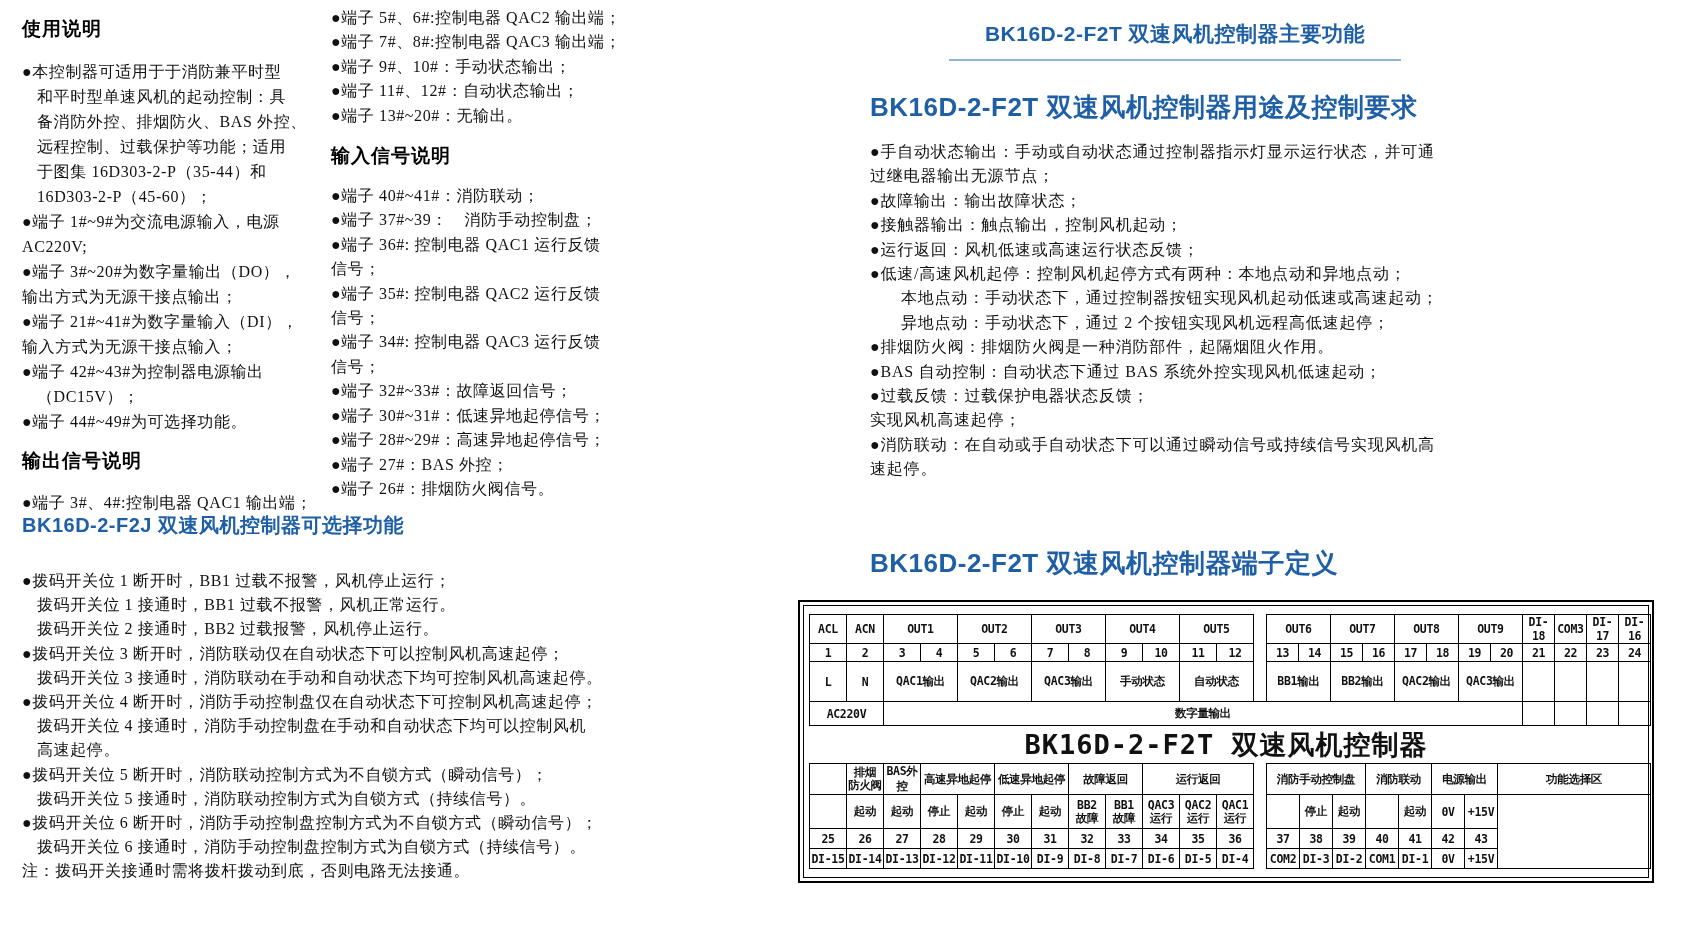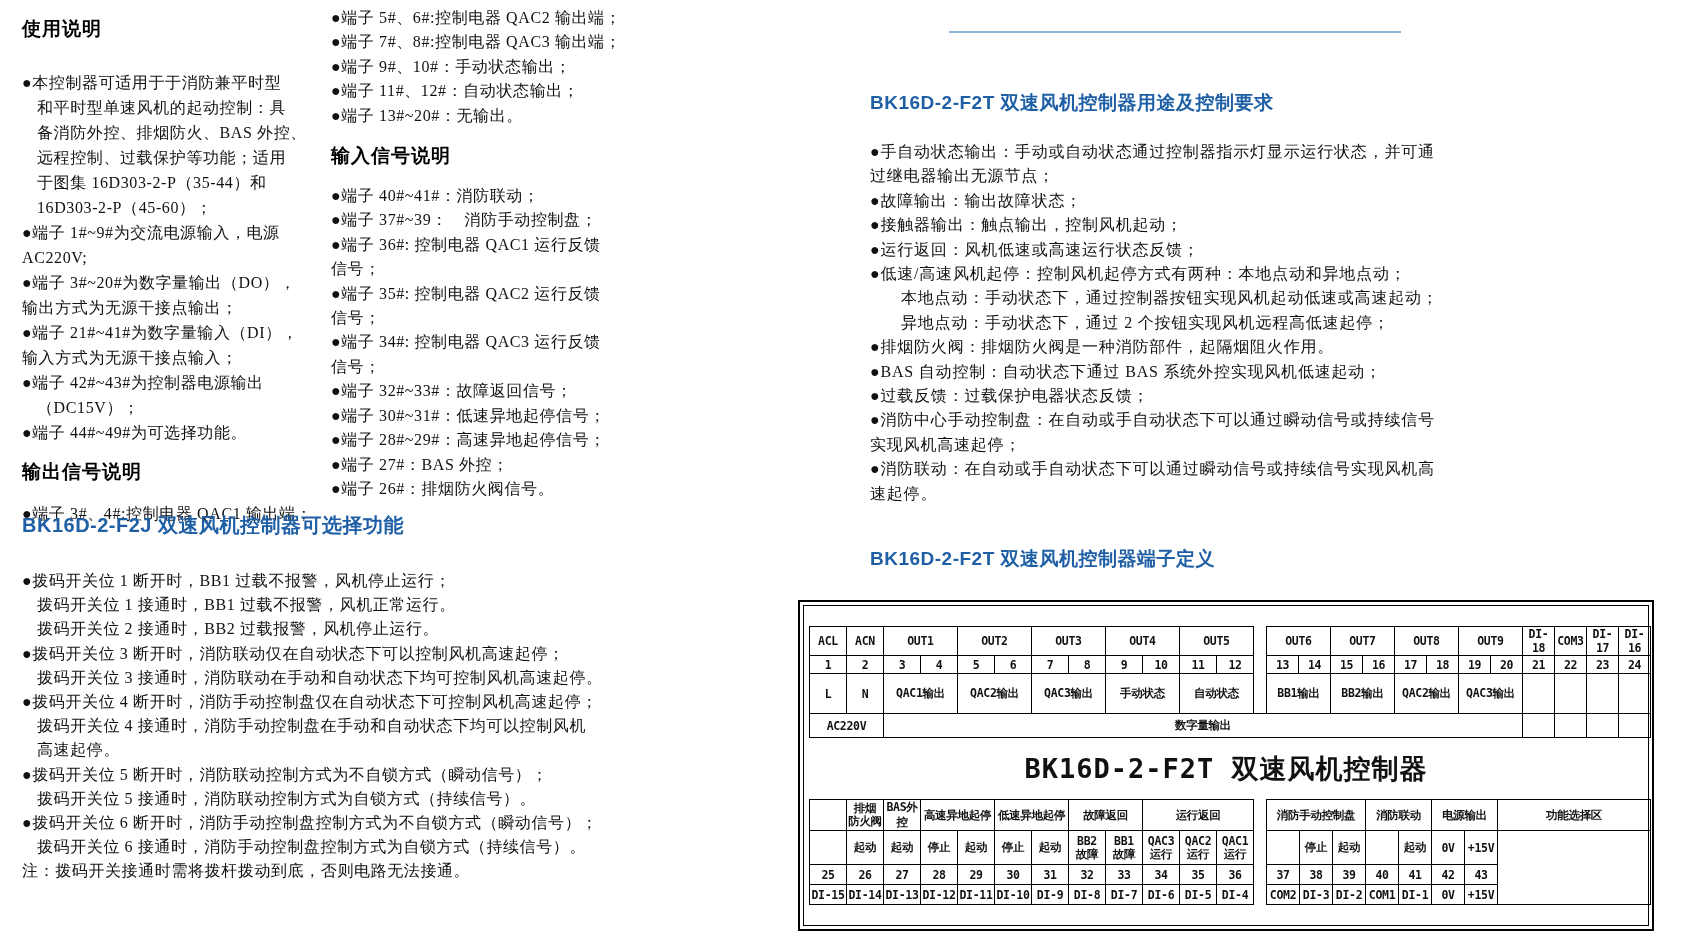--- a/index.html
+++ b/index.html
@@ -8,25 +8,25 @@
 
   
   .abs{position:absolute;}
   .line{white-space:nowrap;font-size:16px;line-height:25px;letter-spacing:0.6px;}
   .ind1{padding-left:15px;}
   .ind2{padding-left:31px;}
 
   .black-h{font-family:"Liberation Sans",sans-serif;font-weight:bold;
            font-size:19px;color:#000;letter-spacing:1px;}
   .blue-h{font-family:"Liberation Sans",sans-serif;font-weight:bold;
-          color:#1f5fa5;font-size:19px;letter-spacing:0.5px;white-space:nowrap;}
+          color:#1f5fa5;font-size:26px;letter-spacing:0.5px;white-space:nowrap;}
 
   
   #col1{left:22px;top:16px;width:300px;}
-  #col1 .black-h{margin-bottom:28px;}
+  #col1 .black-h{margin-bottom:17px;}
   #col1 .h2{margin-top:14px;margin-bottom:16px;}
 
   
   #col2{left:331px;top:6px;width:312px;}
   #col2 .h2{margin-top:15px;margin-bottom:15px;}
   #col2 .line{line-height:24.4px;}
 
   
   #f2j{left:22px;top:512px;width:625px;}
   #f2j .blue-h{font-size:20px;}
@@ -40,21 +40,21 @@
   #right-title .rule{width:452px;margin:11px auto 0 auto;border-top:2px solid #8fb4d9;height:0;}
   #sec1-title{left:870px;top:90px;}
   #sec1-lines{left:870px;top:140px;width:612px;}
   #sec1-lines .line{line-height:24.4px;letter-spacing:0.8px;}
   #sec2-title{left:870px;top:546px;}
 
   
   #term{left:798px;top:600px;width:856px;box-sizing:border-box;
         border:2px solid #000;padding:3px;background:#fff;}
   #term-inner{border:1px solid #000;padding:8px 5px;}
-  table.tg{border-collapse:collapse;table-layout:fixed;width:841px;margin:12px auto;}
+  table.tg{border-collapse:collapse;table-layout:fixed;width:841px;margin:0 auto;}
   table.tg td{border:1px solid #000;text-align:center;vertical-align:middle;
       font-family:"DejaVu Sans Mono",monospace;font-weight:bold;font-size:11.5px;
       padding:0;overflow:hidden;letter-spacing:-0.3px;}
   table.tg td.g{border-top:0;border-bottom:0;}
   td.cjk{font-family:"Liberation Sans",sans-serif;font-size:12px;letter-spacing:0;}
   td.xs{font-family:"Liberation Sans",sans-serif;font-size:8.5px;line-height:1.15;
         white-space:pre-line;letter-spacing:0;}
   td.xs1{font-family:"Liberation Sans",sans-serif;font-size:9px;letter-spacing:0;}
   td.two{font-size:10px;line-height:1.1;white-space:pre-line;font-family:"Liberation Sans",sans-serif;letter-spacing:0;}
   .tt tr:nth-child(1){height:22px;} .tt tr:nth-child(2){height:18px;}
@@ -137,39 +137,39 @@
       <div class="line ind1">高速起停。</div>
       <div class="line">●拨码开关位 5 断开时，消防联动控制方式为不自锁方式（瞬动信号）；</div>
       <div class="line ind1">拨码开关位 5 接通时，消防联动控制方式为自锁方式（持续信号）。</div>
       <div class="line">●拨码开关位 6 断开时，消防手动控制盘控制方式为不自锁方式（瞬动信号）；</div>
       <div class="line ind1">拨码开关位 6 接通时，消防手动控制盘控制方式为自锁方式（持续信号）。</div>
       <div class="line">注：拨码开关接通时需将拨杆拨动到底，否则电路无法接通。</div>
     </div>
 </div>
 
 <div id="right-title" class="abs">
+  <div class="t">BK16D-2-F2T 双速风机控制器主要功能</div>
   <div class="rule"></div>
 </div>
 
 <div id="sec1-title" class="abs blue-h">BK16D-2-F2T 双速风机控制器用途及控制要求</div>
 
 <div id="sec1-lines" class="abs">
 
 <div class="line">●手自动状态输出：手动或自动状态通过控制器指示灯显示运行状态，并可通</div>
     <div class="line">过继电器输出无源节点；</div>
     <div class="line">●故障输出：输出故障状态；</div>
     <div class="line">●接触器输出：触点输出，控制风机起动；</div>
     <div class="line">●运行返回：风机低速或高速运行状态反馈；</div>
     <div class="line">●低速/高速风机起停：控制风机起停方式有两种：本地点动和异地点动；</div>
     <div class="line ind2">本地点动：手动状态下，通过控制器按钮实现风机起动低速或高速起动；</div>
     <div class="line ind2">异地点动：手动状态下，通过 2 个按钮实现风机远程高低速起停；</div>
     <div class="line">●排烟防火阀：排烟防火阀是一种消防部件，起隔烟阻火作用。</div>
     <div class="line">●BAS 自动控制：自动状态下通过 BAS 系统外控实现风机低速起动；</div>
     <div class="line">●过载反馈：过载保护电器状态反馈；</div>
-    <div class="line">●消防中心手动控制盘：在自动或手自动状态下可以通过瞬动信号或持续信号</div>
     <div class="line">实现风机高速起停；</div>
     <div class="line">●消防联动：在自动或手自动状态下可以通过瞬动信号或持续信号实现风机高</div>
     <div class="line">速起停。</div>
   </div>
 
 <div id="sec2-title" class="abs blue-h">BK16D-2-F2T 双速风机控制器端子定义</div>
 
 <div id="term" class="abs">
   <div id="term-inner">
     <table class="tg tt">

